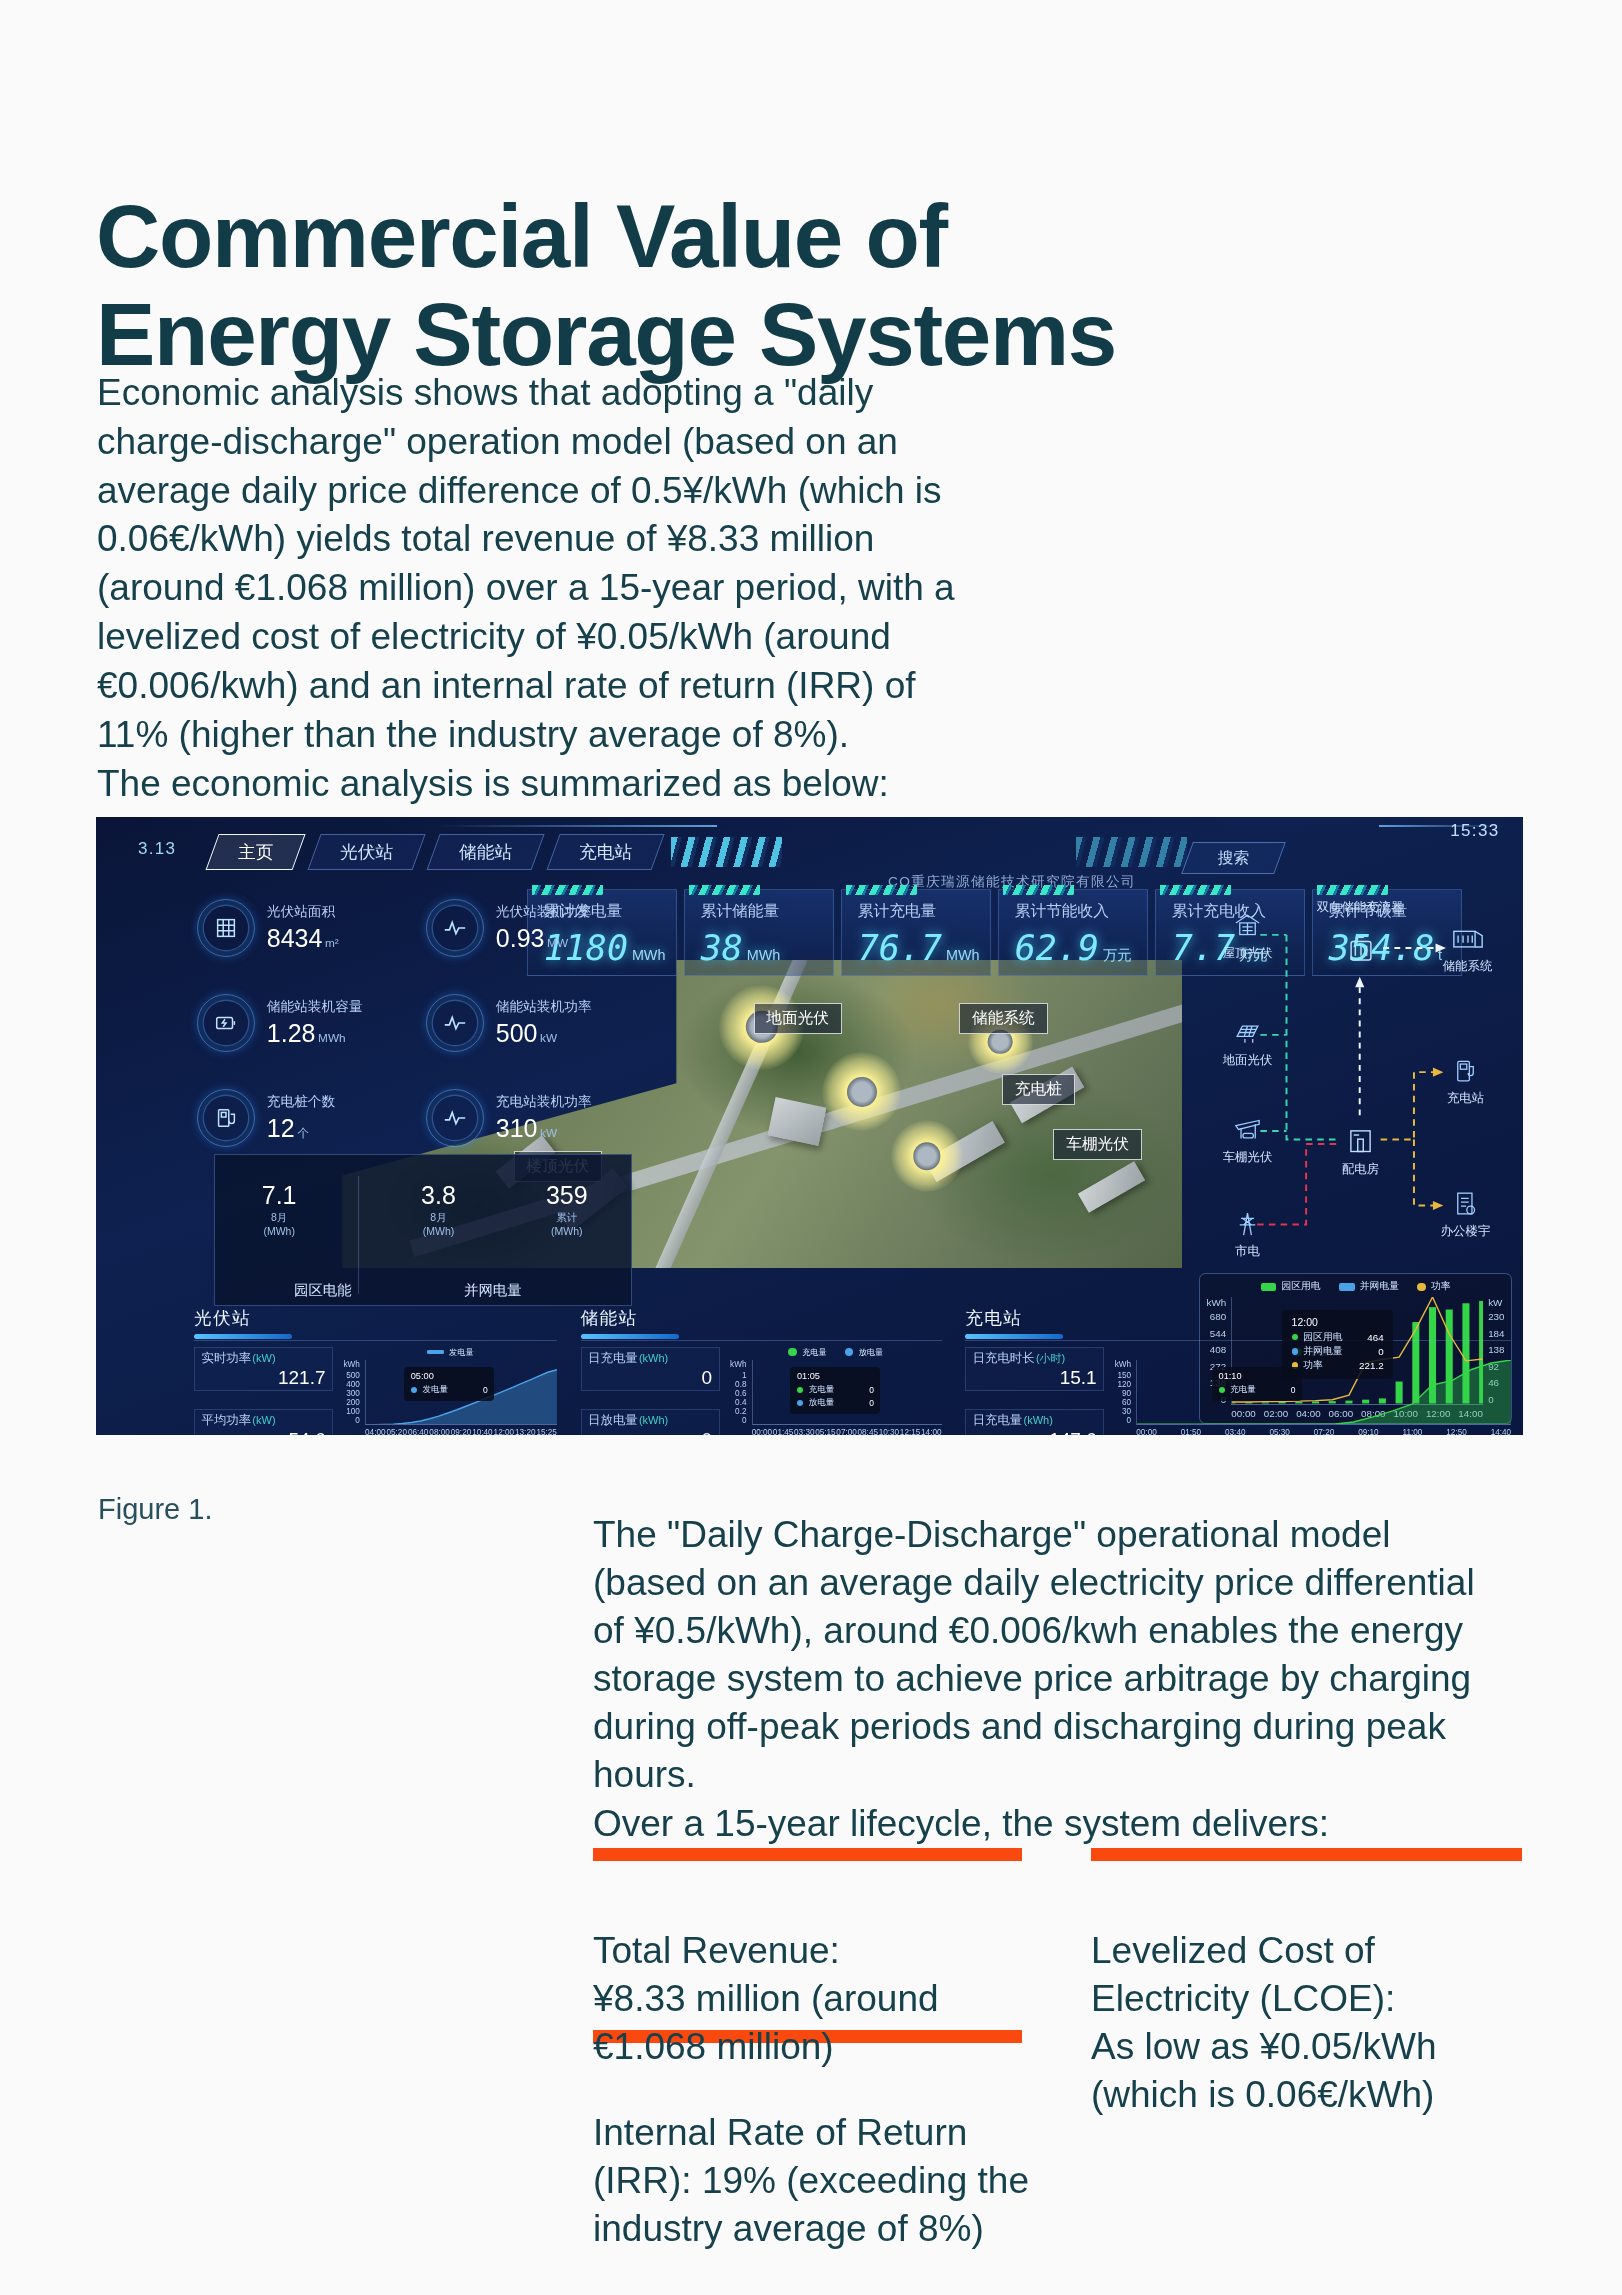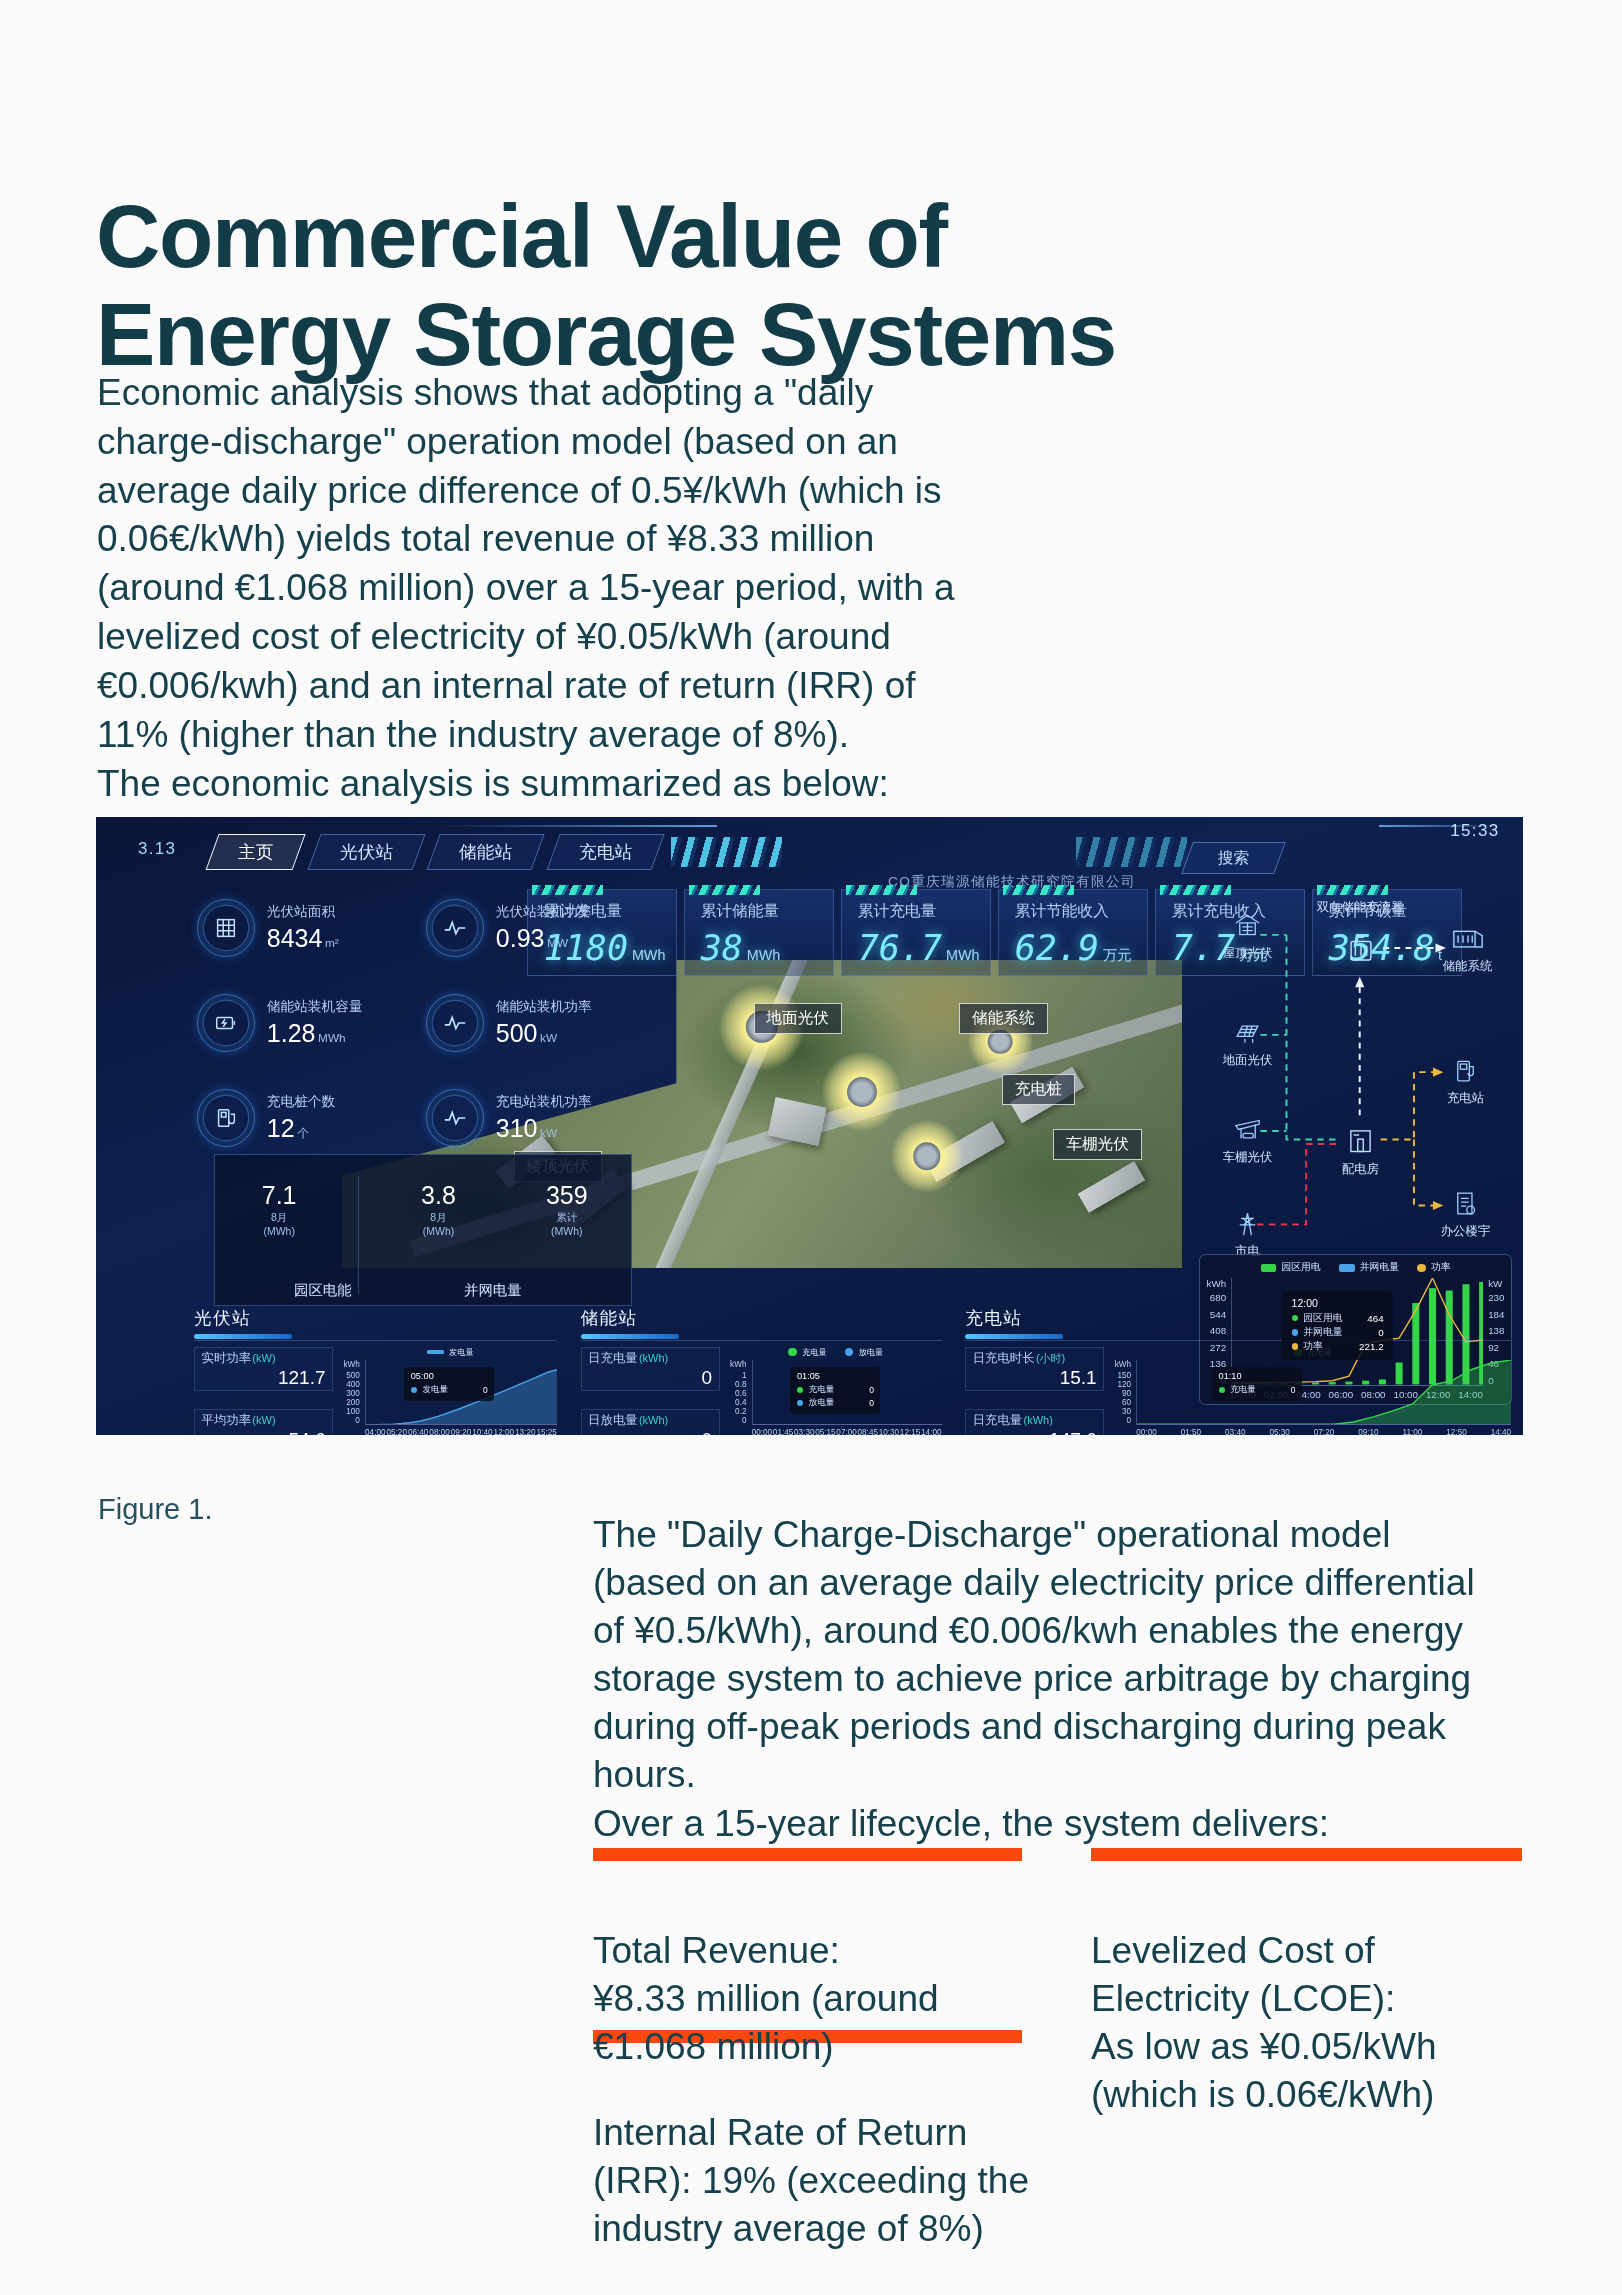--- a/index.html
+++ b/index.html
@@ -76,21 +76,21 @@
   #g-label-1{left:79px;}
   #g-label-2{left:249px;}
   .gdiv{width:0.7px;height:118px;background:rgba(130,170,240,.3);align-self:center;}
   
   #flow{left:1099px;top:77px;width:317px;height:370px;}
   #flow svg.lines{position:absolute;inset:0;width:100%;height:100%;}
   .fnode{position:absolute;text-align:center;color:#cfe4ff;font-size:12.4px;width:79px;margin-left:-39px;}
   .f-icon{display:inline-grid;place-items:center;color:#9fd0ff;}
   .f-label{display:block;margin-top:1.3px;}
   
-  #flowchart{left:1103px;top:437px;width:313px;height:151px;border:0.7px solid rgba(120,170,250,.4);border-radius:6.5px;background:rgba(10,20,48,.85);padding:5.2px 6.5px 3.9px;box-sizing:border-box;}
+  #flowchart{left:1103px;top:456px;width:313px;height:151px;border:0.7px solid rgba(120,170,250,.4);border-radius:6.5px;background:rgba(10,20,48,.85);padding:5.2px 6.5px 3.9px;box-sizing:border-box;}
   
   #bottom{left:98px;right:11.8px;top:489px;height:123px;display:flex;gap:23.6px;}
   .panel{display:flex;flex-direction:column;}
   #panel-pv{width:363px;} #panel-ess{width:361px;} #panel-cs{flex:1;}
   .p-head{border-bottom:0.7px solid rgba(130,170,240,.3);padding-bottom:1.3px;position:relative;}
   .p-title{font-size:17.7px;color:#ecf5ff;letter-spacing:1.3px;}
   .p-titlebar{width:98px;height:5.2px;border-radius:2.6px;background:linear-gradient(90deg,#55c4ff,#1668c9);margin-top:3.9px;}
   .p-body{flex:1;display:flex;gap:10.5px;margin-top:5.2px;min-height:0;}
   .p-stats{width:139px;display:flex;flex-direction:column;gap:18px;}
   .stat{flex:1;border:0.7px solid rgba(130,170,240,.22);padding:2px 6.5px 1.3px;background:rgba(20,40,90,.25);}

